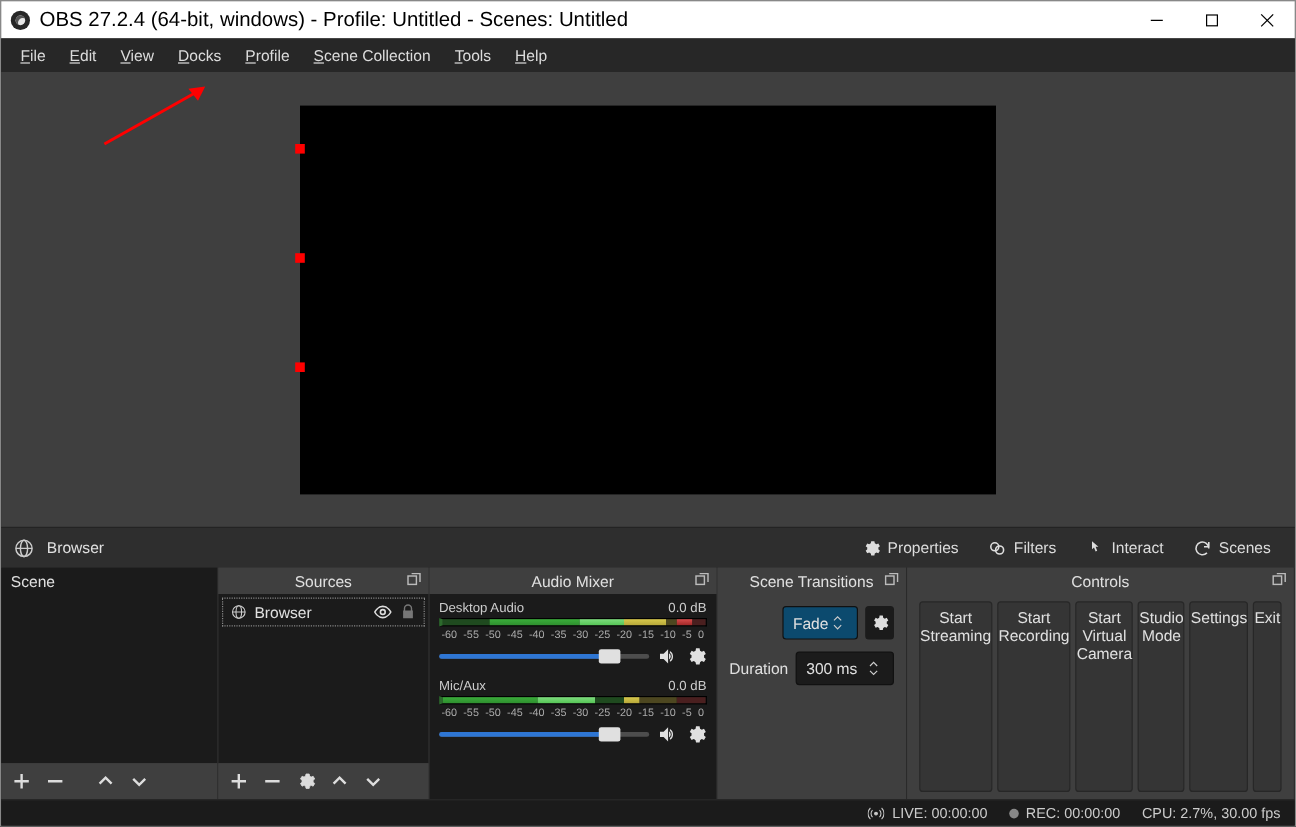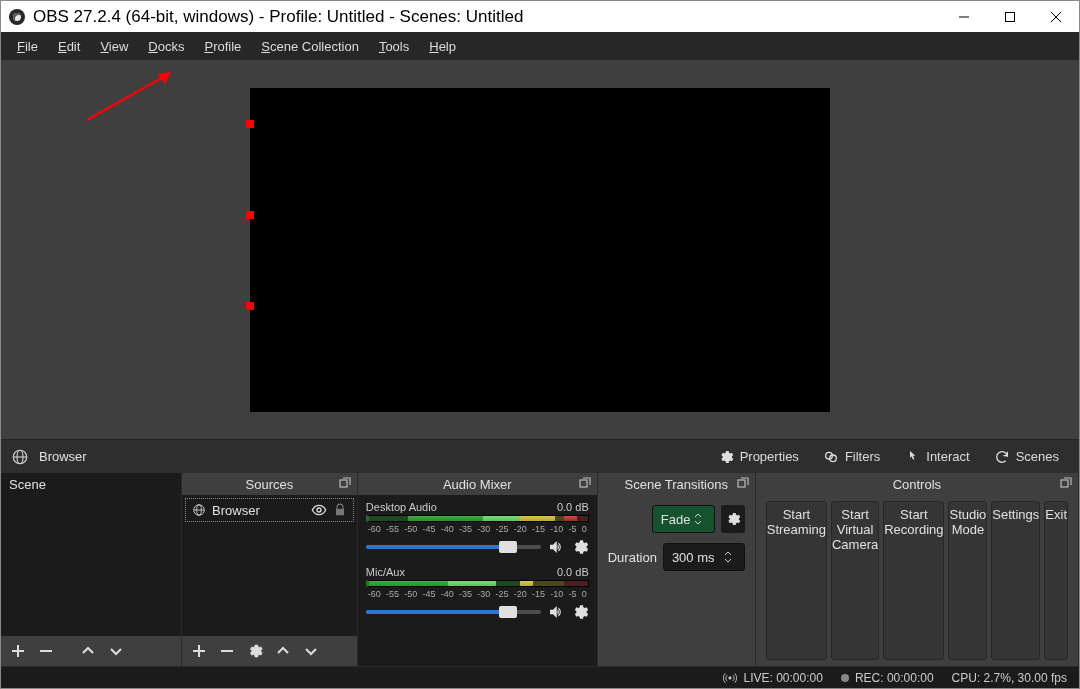--- a/index.html
+++ b/index.html
@@ -52,21 +52,21 @@
 .seg.yd { background: #4d4720; }
 .seg.rd { background: #4a1f1f; }
 .ticks { display: flex; justify-content: space-between; font-size: 9px; color: #aaa; padding: 0 2px; margin-bottom: 4px; }
 .slider-row { display: flex; align-items: center; gap: 6px; }
 .slider-track { flex: 1; height: 4px; background: #4d4d4d; border-radius: 2px; position: relative; }
 .slider-fill { position: absolute; left: 0; top: 0; height: 100%; background: #2e76d4; border-radius: 2px; }
 .slider-thumb { position: absolute; top: -4px; width: 18px; height: 12px; background: #e0e0e0; border-radius: 2px; }
 .spk-icon, .gear-icon { width: 18px; height: 18px; fill: #e0e0e0; }
 .trans-body { padding: 10px; background: #3f3f3f; display: flex; flex-direction: column; gap: 10px; }
 .trans-row { display: flex; align-items: center; gap: 6px; }
-.select-fade { flex: 1; background: #14532d; border: 1px solid #111; padding: 5px 8px; border-radius: 3px; display: flex; align-items: center; justify-content: space-between; margin-left: 44px; }
+.select-fade { flex: 1; background: #0c4a6e; border: 1px solid #111; padding: 5px 8px; border-radius: 3px; display: flex; align-items: center; justify-content: space-between; margin-left: 44px; }
 .spin { width: 16px; display:flex; flex-direction: column; }
 .spin div { height: 8px; display:flex; align-items:center; justify-content:center; }
 .gear-btn { width: 28px; height: 28px; background: #1b1b1b; border-radius: 3px; display:flex; align-items:center; justify-content:center; }
 .dur-input { flex: 1; background: #1b1b1b; border: 1px solid #111; padding: 5px 8px; border-radius: 3px; display:flex; align-items:center; }
 .controls-body { background: #3f3f3f; padding: 6px 10px; display: flex; flex-direction: row; gap: 4px; }
 .ctrl-btn { background: #353535; border: 1px solid #272727; text-align: center; padding: 5px 0; font-size: 13px; border-radius: 3px; color: #e0e0e0; }
 .statusbar { background: #1b1b1b; height: 22px; display: flex; align-items: center; justify-content: flex-end; gap: 18px; padding: 0 12px; font-size: 12px; color: #ccc; border-top: 1px solid #2a2a2a; }
 .status-item { display: flex; align-items: center; gap: 6px; }
 .dot { width: 8px; height: 8px; border-radius: 50%; background: #888; }
 .live-icon { width: 14px; height: 14px; }
@@ -394,22 +394,22 @@
     <div class="dock controls">
       <div class="dock-header">
         <span>Controls</span>
         <svg class="pop-icon" viewBox="0 0 12 12" fill="none" stroke="#bbb" stroke-width="1.2">
             <rect x="1" y="3" width="7" height="7"></rect>
             <path d="M4 1h7v7"></path>
           </svg>
       </div>
       <div class="controls-body dock-body">
         <div class="ctrl-btn">Start Streaming</div>
+        <div class="ctrl-btn">Start Recording</div>
         <div class="ctrl-btn">Start Virtual Camera</div>
-        <div class="ctrl-btn">Start Recording</div>
         <div class="ctrl-btn">Studio Mode</div>
         <div class="ctrl-btn">Settings</div>
         <div class="ctrl-btn">Exit</div>
       </div>
     </div>
 
   </div>
 
   <div class="statusbar">
     <div class="status-item">

